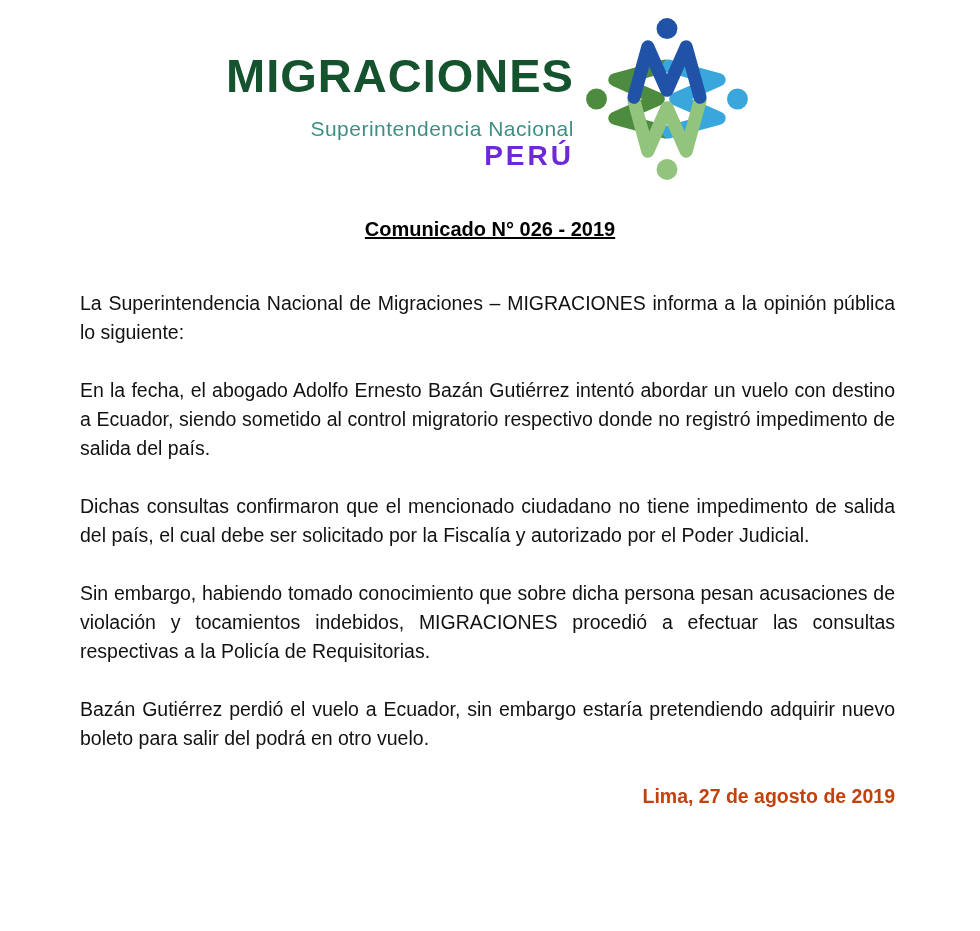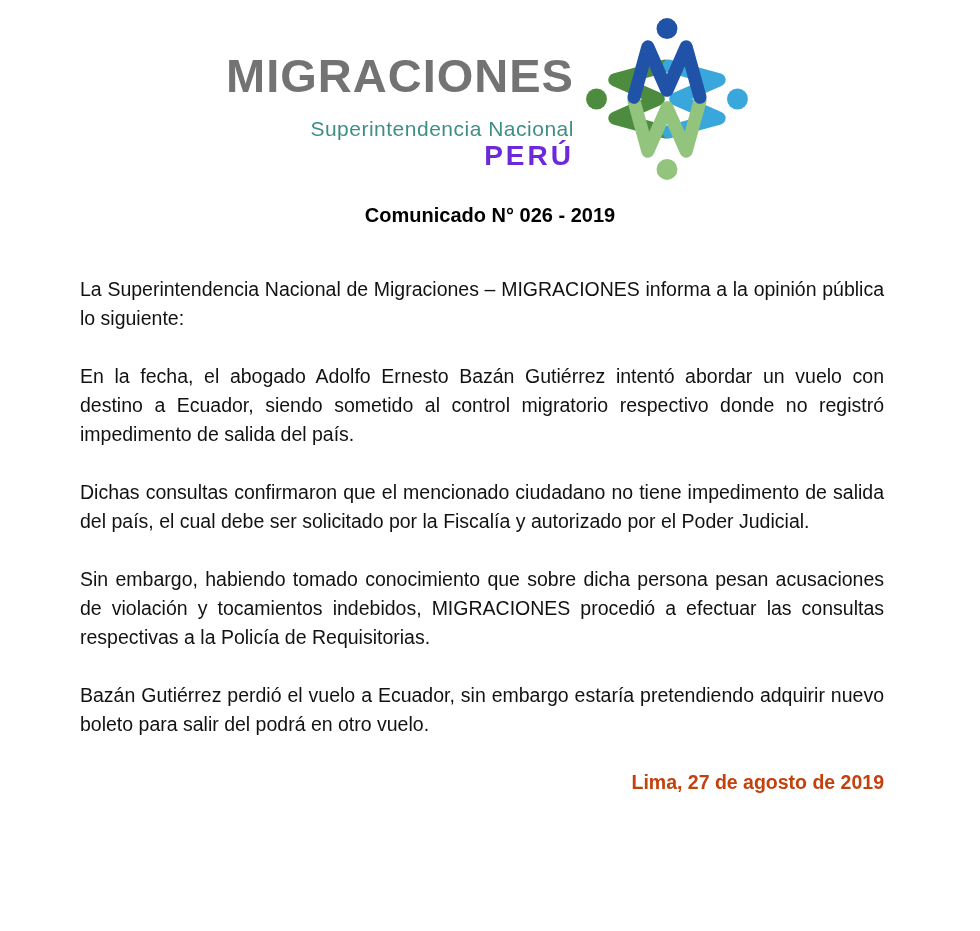--- a/index.html
+++ b/index.html
@@ -48,49 +48,50 @@
   .logo-icon {
     width: 174px;
     height: 174px;
     flex: 0 0 auto;
   }
   
   .doc-title {
     text-align: center;
     font-size: 20px;
     font-weight: bold;
-    margin-top: 16px;
+    margin-top: 30px;
     color: #000000;
+    text-decoration: underline;
   }
   
   .content {
     width: 820px;
     margin: 48px auto 0 auto;
     font-size: 19.5px;
     line-height: 29px;
     text-align: justify;
     color: #121212;
   }
   .content p {
-    margin: 0 16px 29px 0;
+    margin: 0 5px 29px 0;
   }
   .dateline {
     text-align: right;
     font-weight: bold;
     font-size: 19.5px;
     margin-top: 0;
     color: #c2410c;
   }
 </style>
 </head>
 <body>
 
 <header class="header">
   <div class="logo-text">
-    <div class="logo-wordmark" style="color: #737373;">MIGRACIONES</div>
+    <div class="logo-wordmark" style="color: #14532d;">MIGRACIONES</div>
     <div class="logo-subtitle" style="color: rgb(62, 142, 134);">Superintendencia Nacional</div>
     <div class="logo-country" style="color: #6d28d9;">PERÚ</div>
   </div>
   <div class="logo-icon">
     <svg viewBox="0 0 200 200" width="174" height="174" xmlns="http://www.w3.org/2000/svg">
 
       <g transform="rotate(270 100 100)">
         <circle cx="100" cy="19" r="12" fill="#4d8c3f"></circle>
         <path d="M 62,98 L 78,40 L 100,90 L 122,40 L 138,98" fill="none" stroke-width="15" stroke-linecap="round" stroke-linejoin="round" stroke="#4d8c3f"></path>
       </g>

